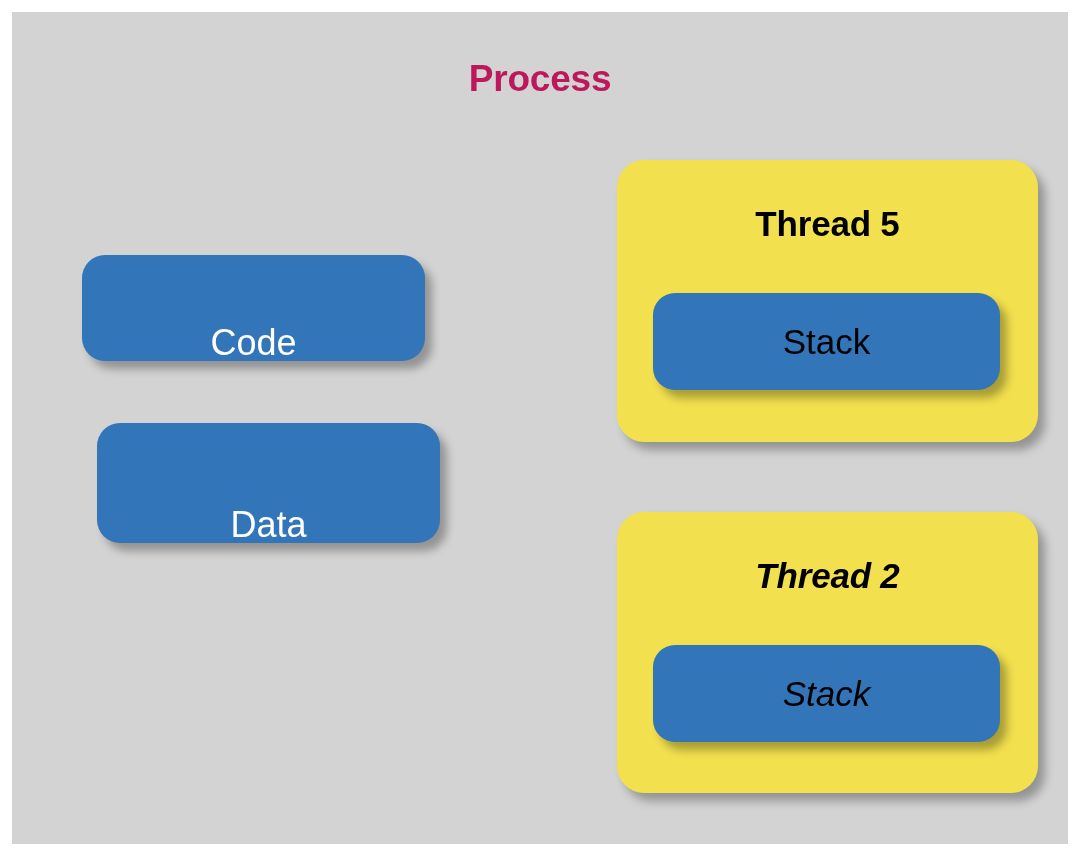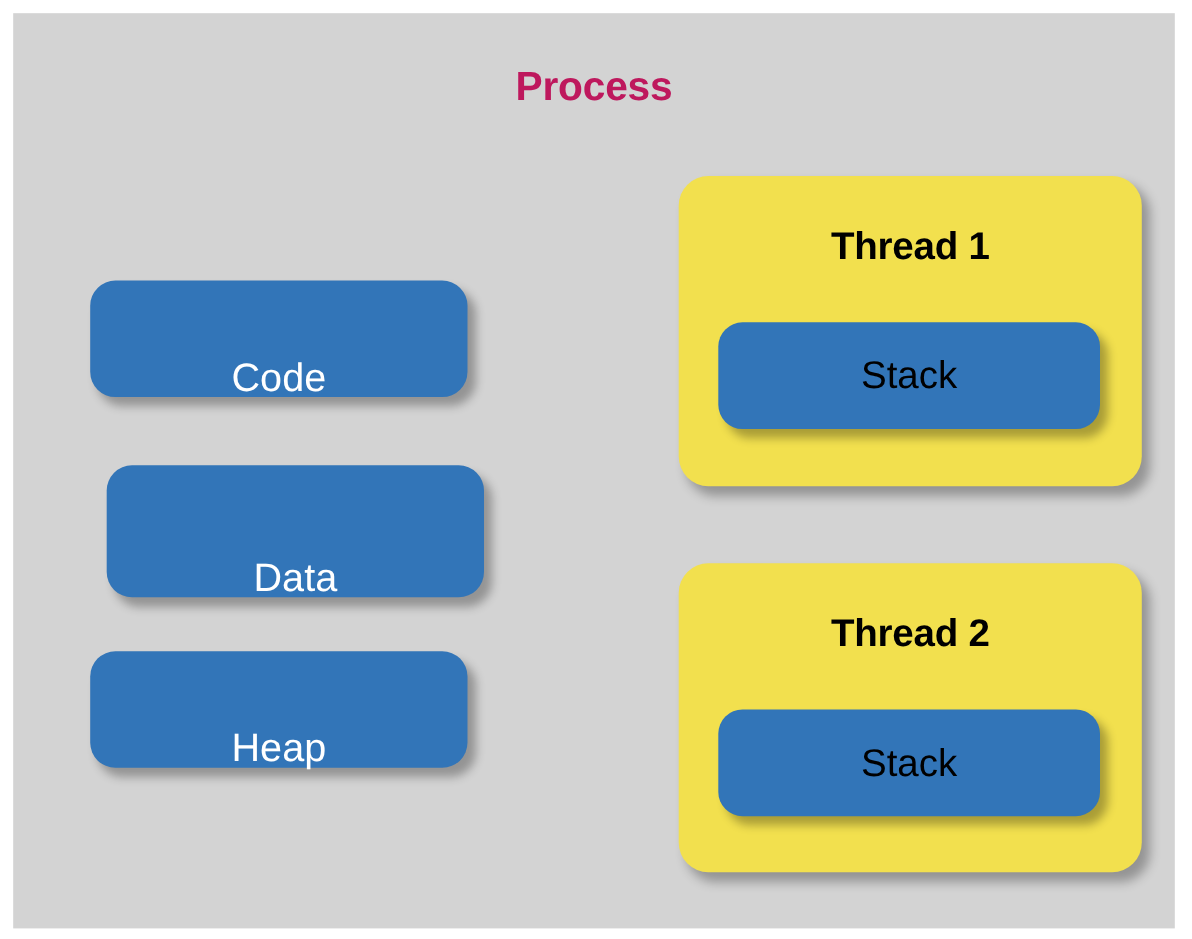--- a/index.html
+++ b/index.html
@@ -71,21 +71,21 @@
   #box-heap  { left: 70px; top: 580px; width: 343px; height: 106px; }
 
   
   .thread-box {
     position: absolute;
     background: #f2e04e;
     border-radius: 27px;
     box-shadow: 7px 8px 10px rgba(0, 0, 0, 0.30);
   }
   #thread-1 { left: 605px; top: 148px;  width: 421px; height: 282px; }
-  #thread-2 { left: 605px; top: 500px;  width: 421px; height: 281px; }
+  #thread-2 { left: 605px; top: 500px;  width: 421px; height: 281px; font-style: italic; }
 
   .thread-title {
     position: absolute;
     left: 0;
     top: 46px;
     width: 421px;
     text-align: center;
     font-size: 35px;
     font-weight: bold;
     color: #000000;
@@ -124,26 +124,23 @@
     <div id="process-title">Process</div>
 
     <div class="segment-box" id="box-code">
       <span class="segment-label">Code</span>
     </div>
 
     <div class="segment-box" id="box-data">
       <span class="segment-label">Data</span>
     </div>
 
-    <div class="segment-box" id="box-heap">
-      <span class="segment-label">Heap</span>
-    </div>
 
     <div class="thread-box" id="thread-1">
-      <div class="thread-title">Thread 1</div>
+      <div class="thread-title">Thread 5</div>
       <div class="stack-box">
         <span class="stack-label">Stack</span>
       </div>
     </div>
 
     <div class="thread-box" id="thread-2">
       <div class="thread-title">Thread 2</div>
       <div class="stack-box">
         <span class="stack-label">Stack</span>
       </div>

